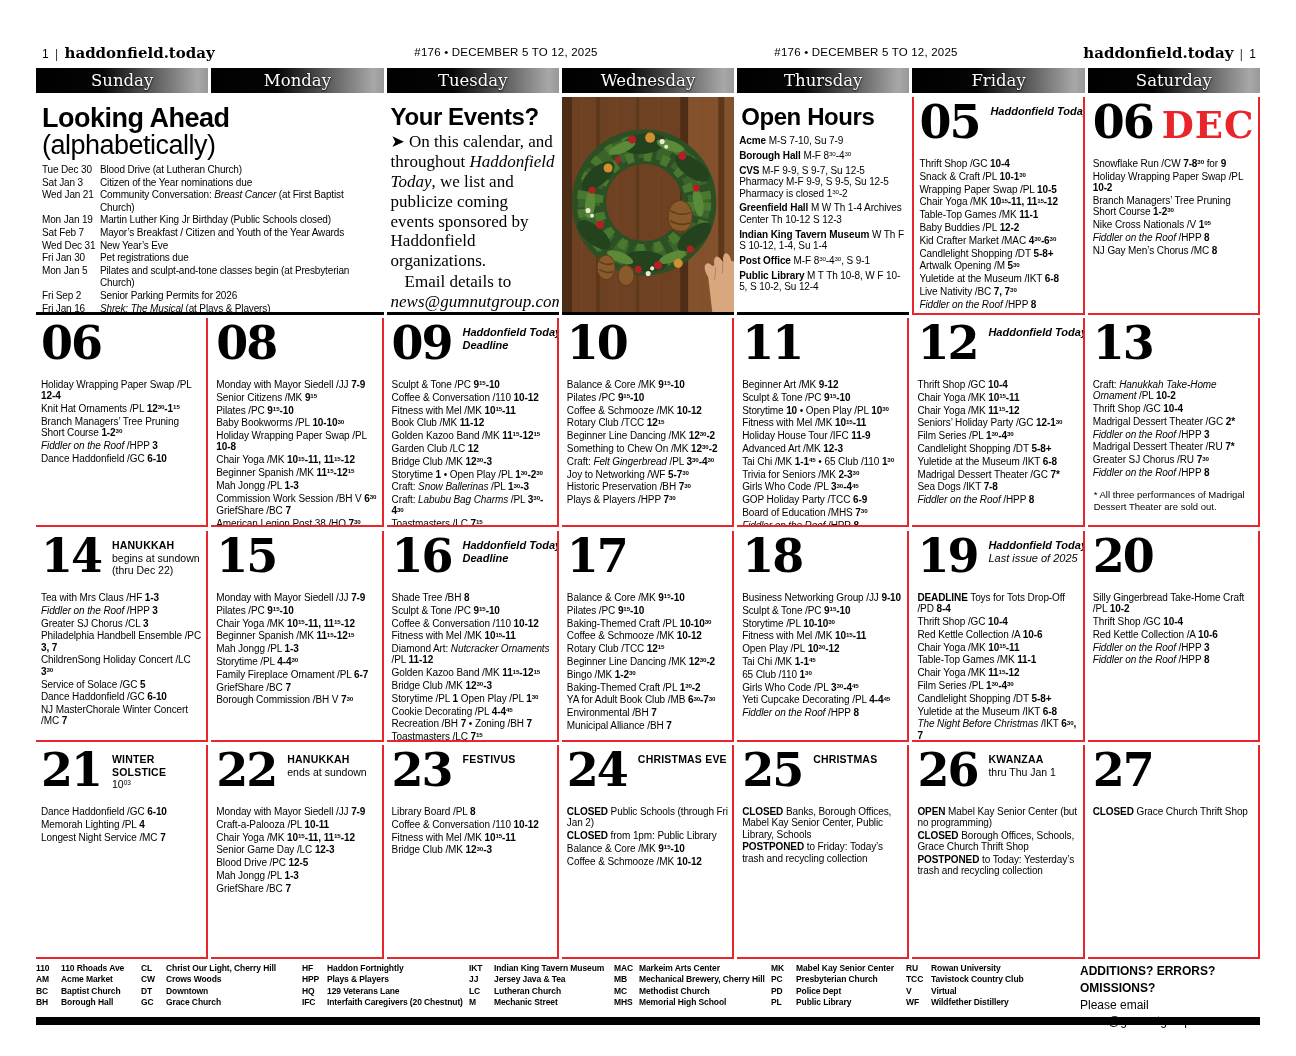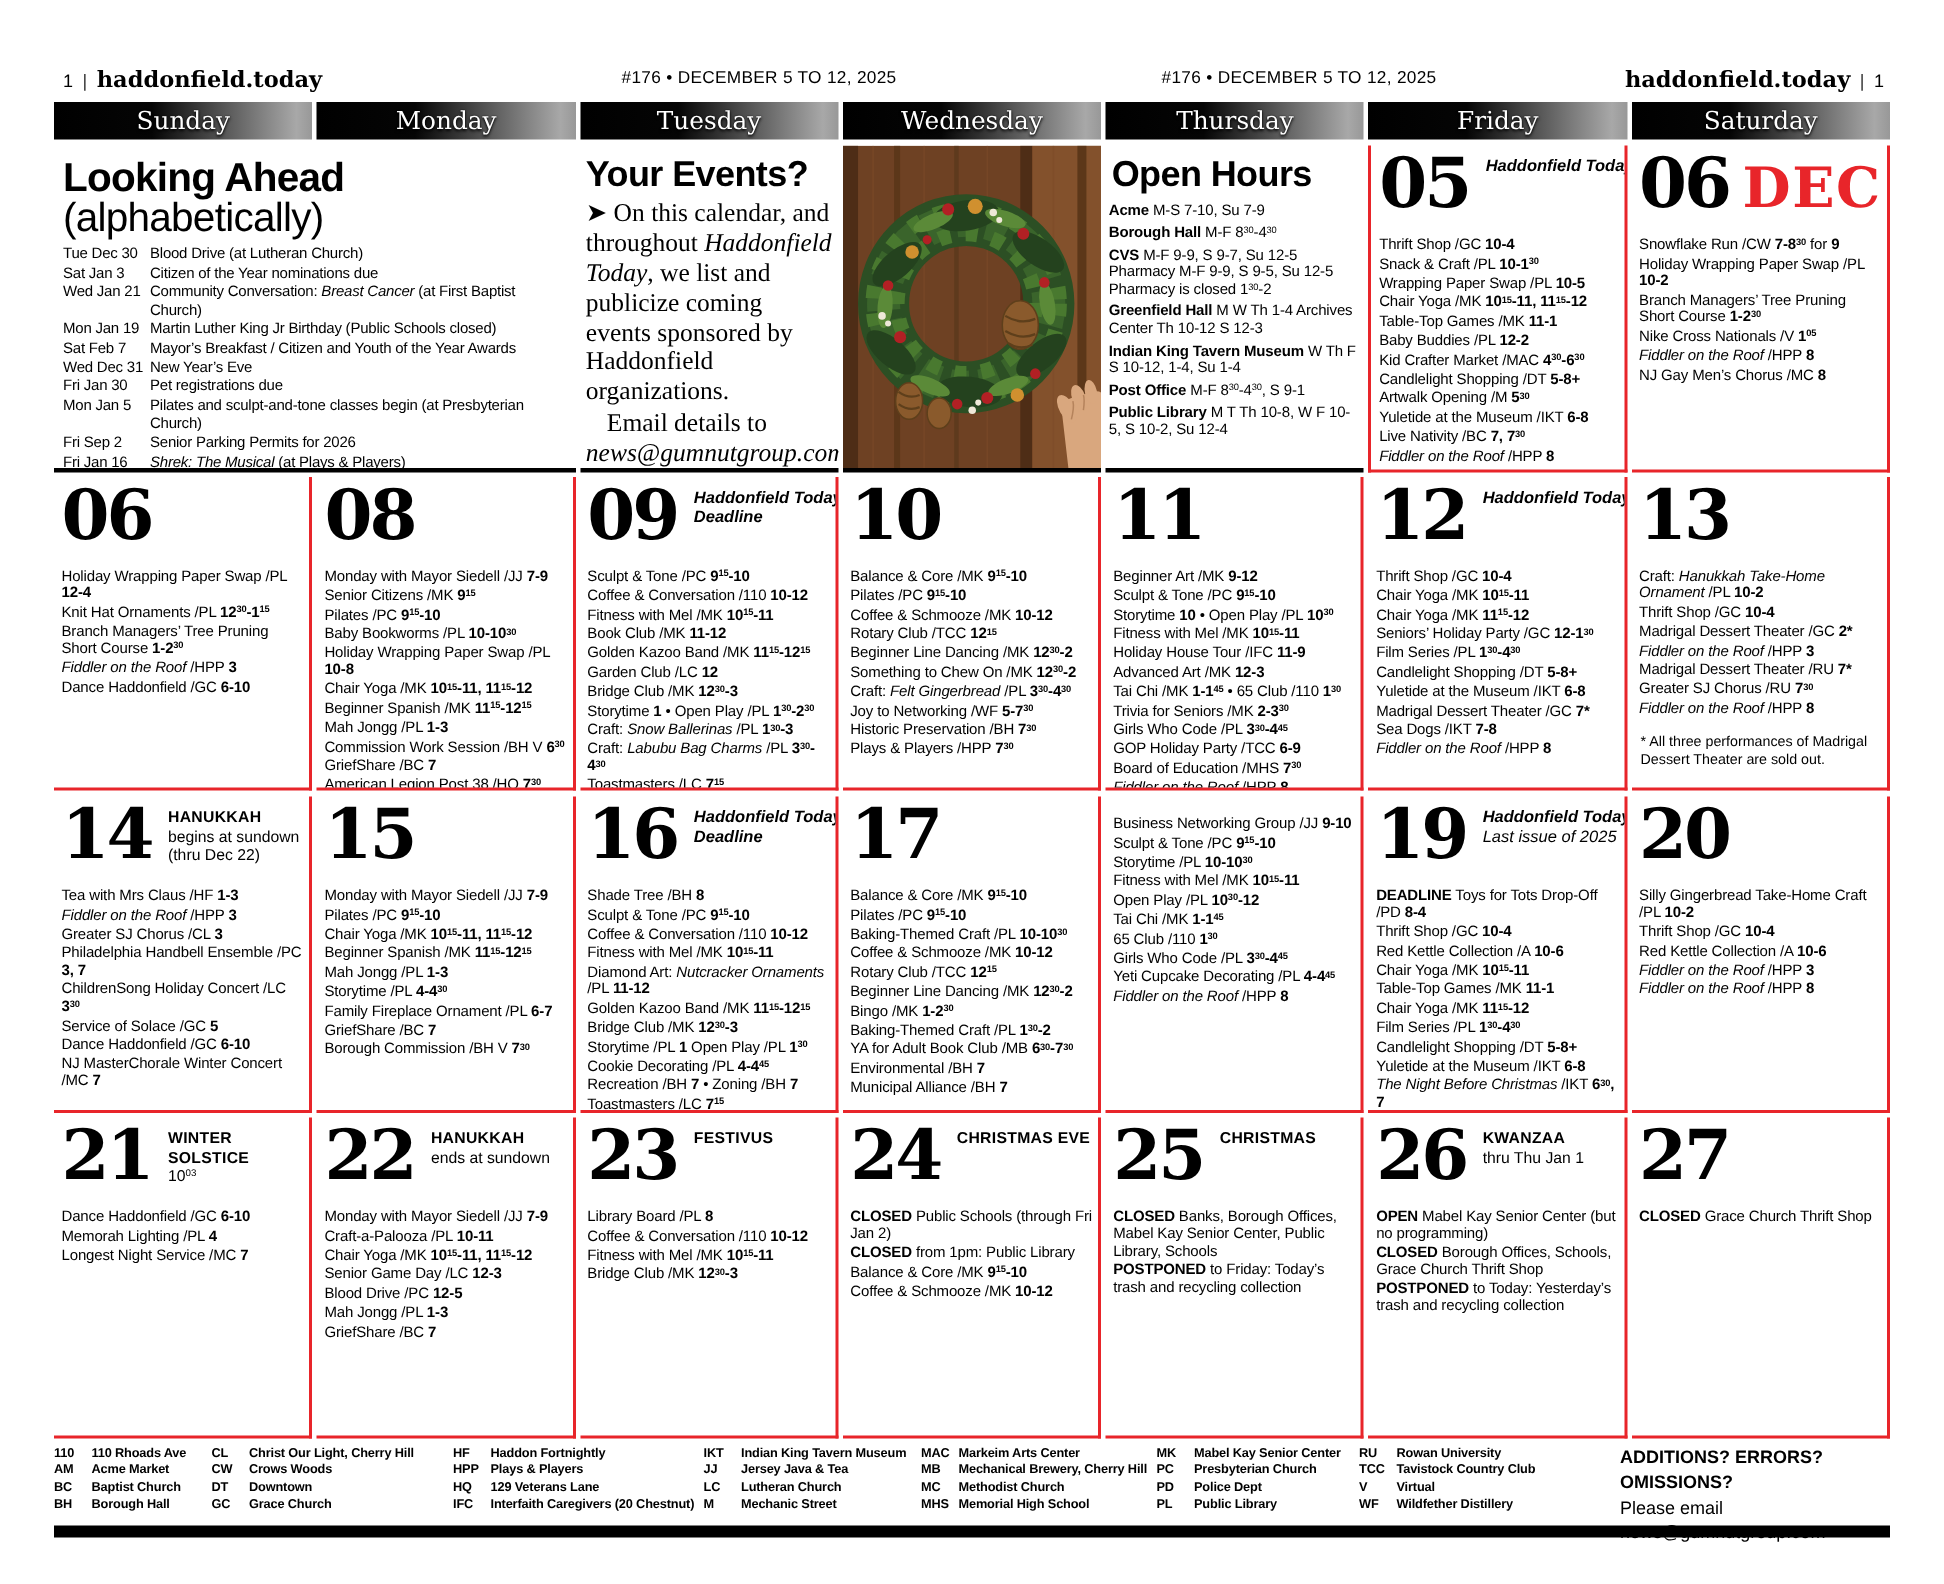--- a/index.html
+++ b/index.html
@@ -470,20 +470,21 @@
           <p class="ev">Rotary Club /TCC <b>12<sup>15</sup></b></p>
           <p class="ev">Beginner Line Dancing /MK <b>12<sup>30</sup>-2</b></p>
           <p class="ev">Bingo /MK <b>1-2<sup>30</sup></b></p>
           <p class="ev">Baking-Themed Craft /PL <b>1<sup>30</sup>-2</b></p>
           <p class="ev">YA for Adult Book Club /MB <b>6<sup>30</sup>-7<sup>30</sup></b></p>
           <p class="ev">Environmental /BH <b>7</b></p>
           <p class="ev">Municipal Alliance /BH <b>7</b></p>
         </div>
       </div>
       <div class="datecell">
+        <div class="numrow"><span class="dnum">18</span></div>
         <div class="events">
           <p class="ev">Business Networking Group /JJ <b>9-10</b></p>
           <p class="ev">Sculpt &amp; Tone /PC <b>9<sup>15</sup>-10</b></p>
           <p class="ev">Storytime /PL <b>10-10<sup>30</sup></b></p>
           <p class="ev">Fitness with Mel /MK <b>10<sup>15</sup>-11</b></p>
           <p class="ev">Open Play /PL <b>10<sup>30</sup>-12</b></p>
           <p class="ev">Tai Chi /MK <b>1-1<sup>45</sup></b></p>
           <p class="ev">65 Club /110 <b>1<sup>30</sup></b></p>
           <p class="ev">Girls Who Code /PL <b>3<sup>30</sup>-4<sup>45</sup></b></p>
           <p class="ev">Yeti Cupcake Decorating /PL <b>4-4<sup>45</sup></b></p>

